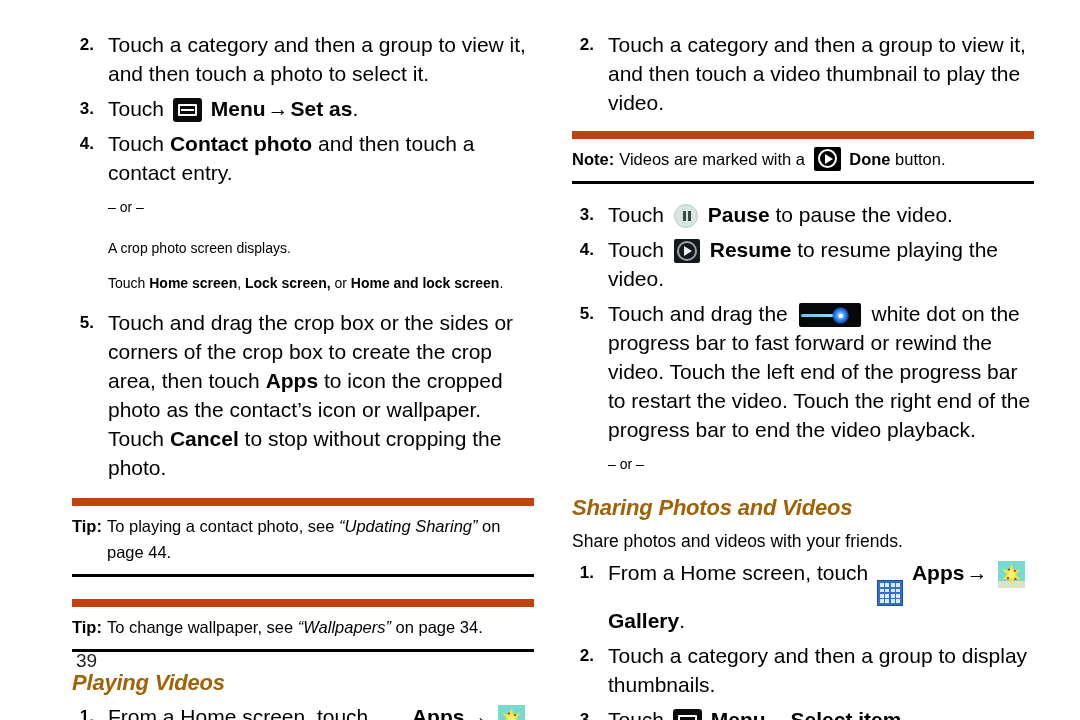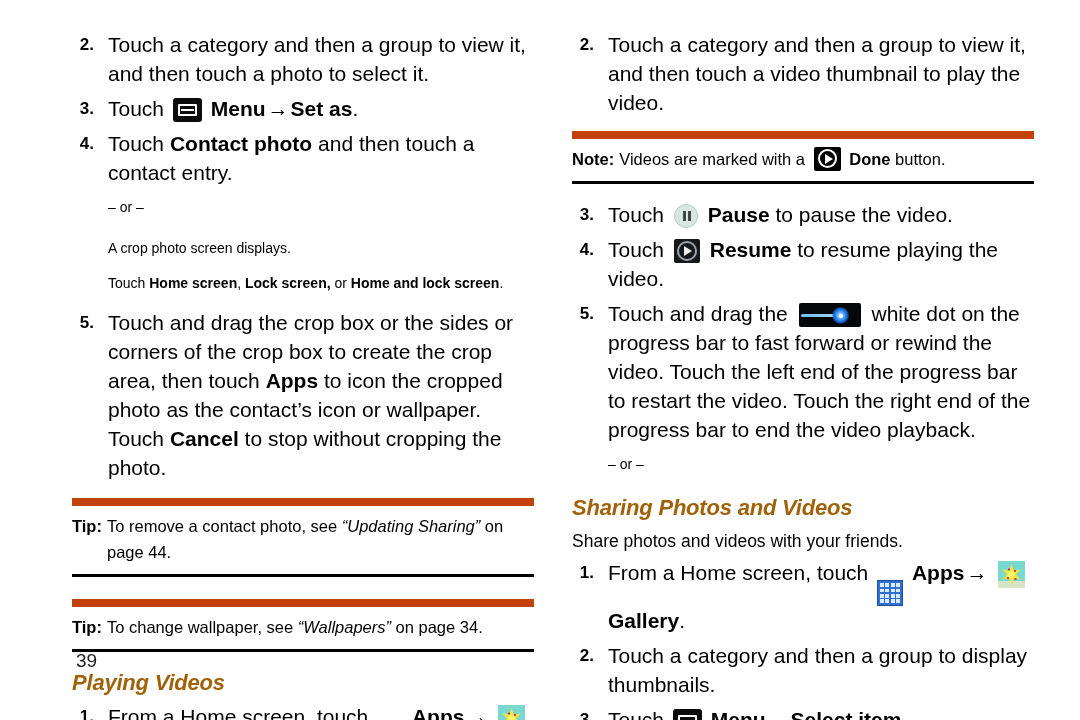--- a/index.html
+++ b/index.html
@@ -313,21 +313,21 @@
     <div class="step" style="margin-top:10px;">
       <div class="step-num">5.</div>
       <div class="step-body">
         <span>Touch and drag the crop box or the sides or corners of the crop box to create the crop area, then touch </span><b>Apps</b><span> to icon the cropped photo as the contact’s icon or wallpaper. Touch </span><b>Cancel</b><span> to stop without cropping the photo.</span>
       </div>
     </div>
 
     <div class="callout">
       <div class="callout-inner">
         <span class="callout-label">Tip:</span>
-        <span class="callout-text"><span>To remove a contact photo, see </span><span class="it">“Updating Sharing”</span><span> on page 44.</span></span>
+        <span class="callout-text"><span>To playing a contact photo, see </span><span class="it">“Updating Sharing”</span><span> on page 44.</span></span>
       </div>
     </div>
 
     <div class="callout" style="margin-top:22px;">
       <div class="callout-inner">
         <span class="callout-label">Tip:</span>
         <span class="callout-text"><span>To change wallpaper, see </span><span class="it">“Wallpapers”</span><span> on page 34.</span></span>
       </div>
     </div>
 

